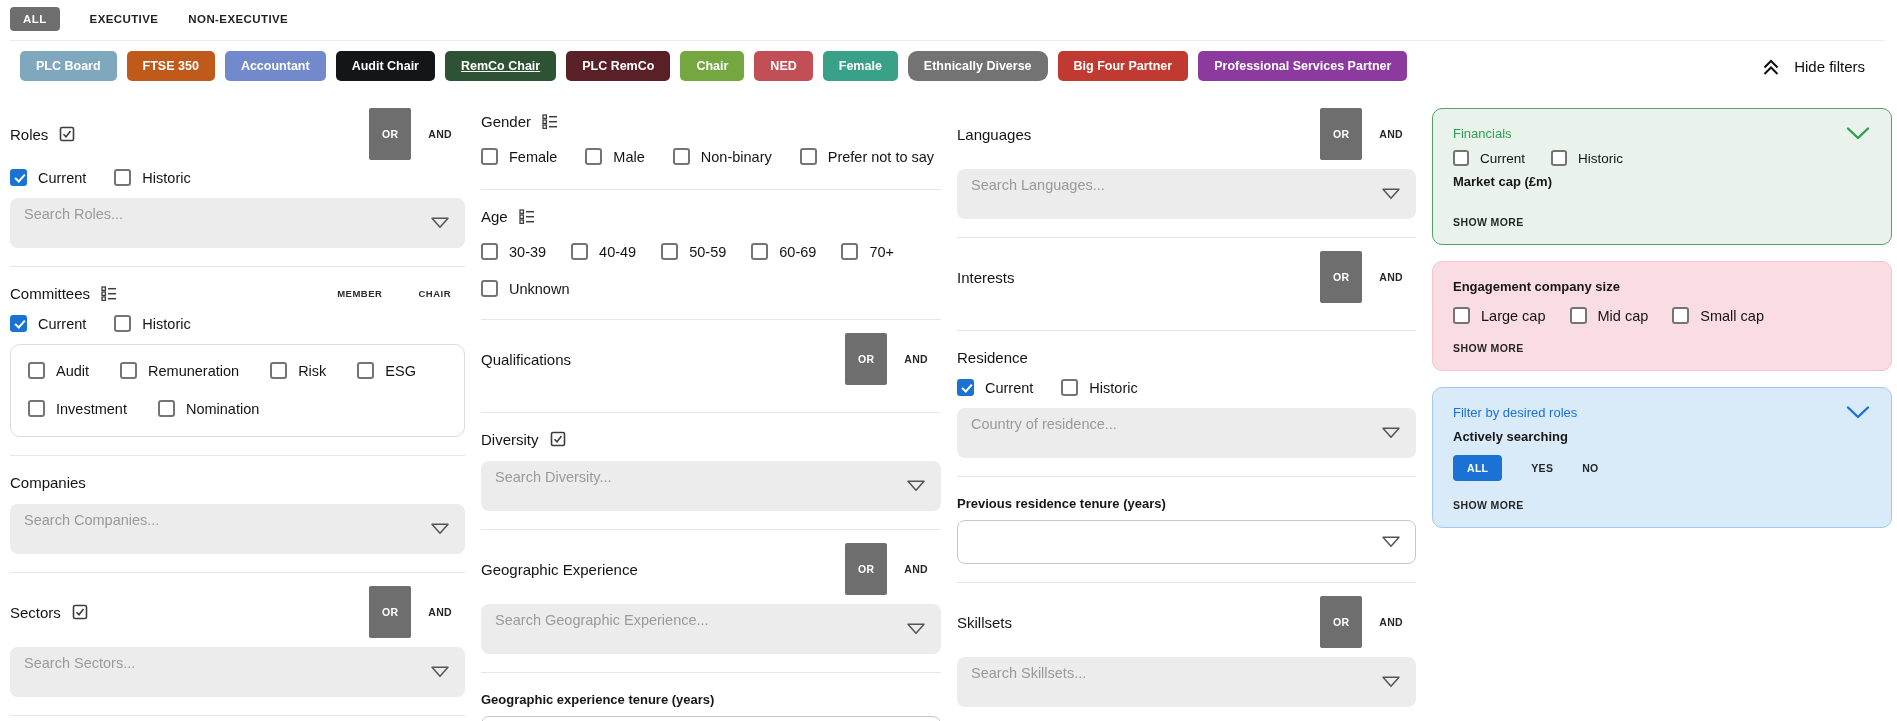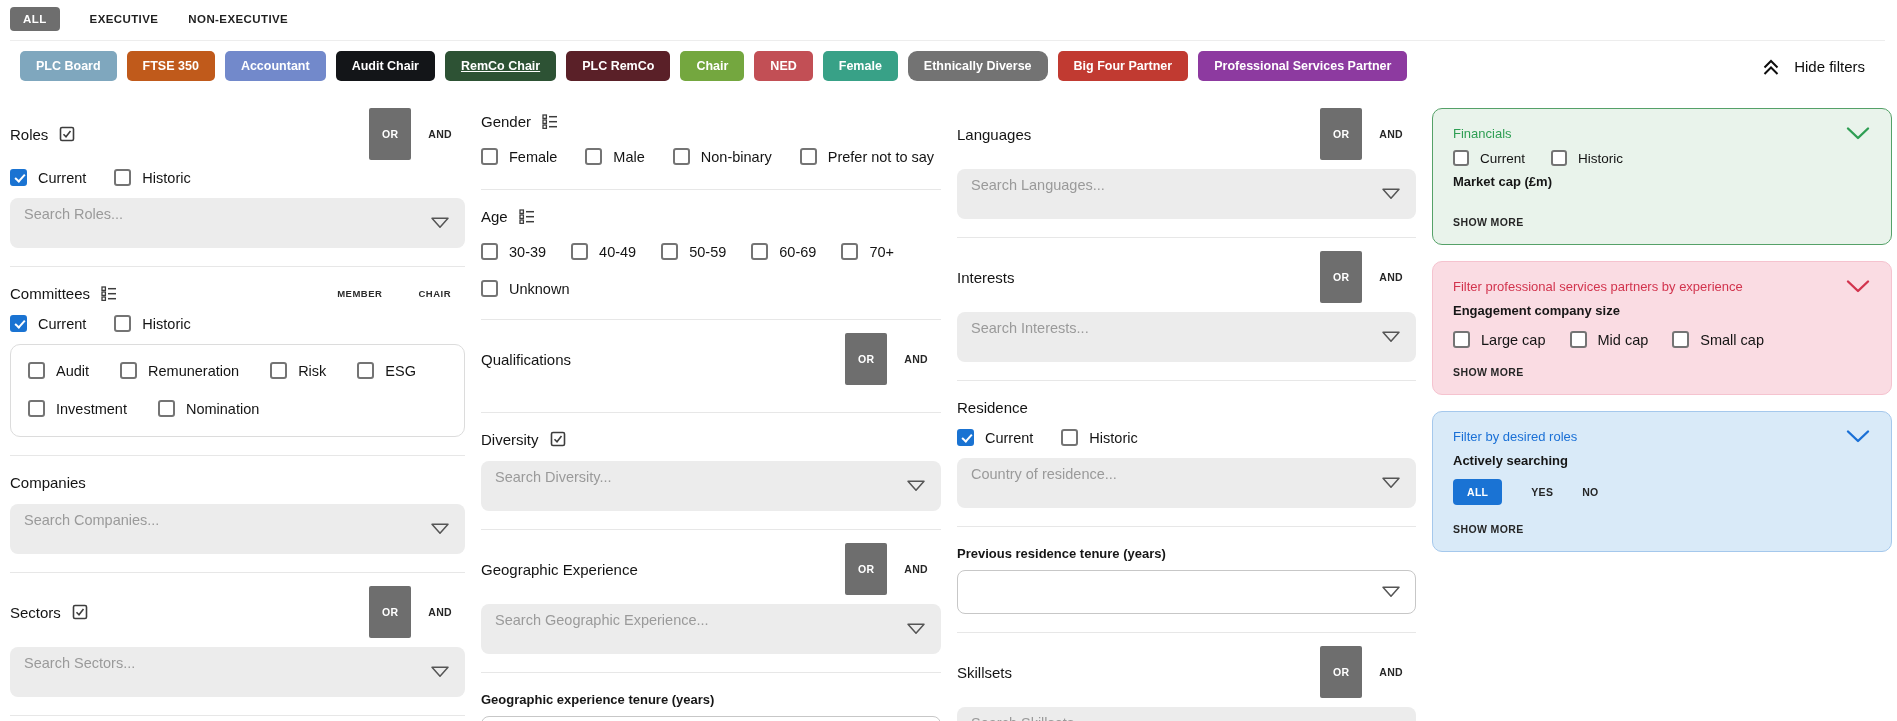--- a/index.html
+++ b/index.html
@@ -403,28 +403,20 @@
     </div>
 
     <div class="section">
       <div class="sec-head">
         <span class="sec-title">Interests</span>
         <span class="logic">
           <span class="or-chip">OR</span>
           <span class="and-lbl">AND</span>
         </span>
       </div>
-      <div class="searchwrap">
-        <input class="search-input" placeholder="Search Interests..." style="">
-        <span class="tri">
-          <svg width="20" height="13" viewBox="0 0 20 13">
-              <path d="M2 2 H18 L10 11 Z" fill="none" stroke="#555" stroke-width="1.5" stroke-linejoin="round"></path>
-            </svg>
-        </span>
-      </div>
     </div>
 
     <div class="section">
       <div class="sec-head">
         <span class="sec-title">Residence</span>
       </div>
       <div class="check-row">
         <span class="check">
           <span class="cb on"></span>
           <span>Current</span>
@@ -494,28 +486,20 @@
         <span class="check" style="font-size:13.5px">
           <span class="cb" style="width:16px;height:16px"></span>
           <span>Historic</span>
         </span>
       </div>
       <div class="label-sm" style="margin:0 0 9px">Market cap (£m)</div>
       <span class="show-more">SHOW MORE</span>
     </div>
 
     <div class="panel" style="border-color: rgb(245, 195, 207); background: rgb(250, 220, 227);">
-      <div class="panel-head">
-        <span class="panel-title" style="color: rgb(210, 52, 78);">Filter professional services partners by experience</span>
-        <span class="chev" style="color: rgb(210, 52, 78);">
-          <svg width="26" height="15" viewBox="0 0 26 15">
-              <path d="M3 2.5 L13 12 L23 2.5" fill="none" stroke="currentColor" stroke-width="2.4" stroke-linecap="round" stroke-linejoin="round"></path>
-            </svg>
-        </span>
-      </div>
       <div class="label-sm" style="margin:0 0 13px">Engagement company size</div>
       <div class="check-row" style="margin:0; gap:24px;">
         <span class="check">
           <span class="cb"></span>
           <span>Large cap</span>
         </span>
         <span class="check">
           <span class="cb"></span>
           <span>Mid cap</span>
         </span>

